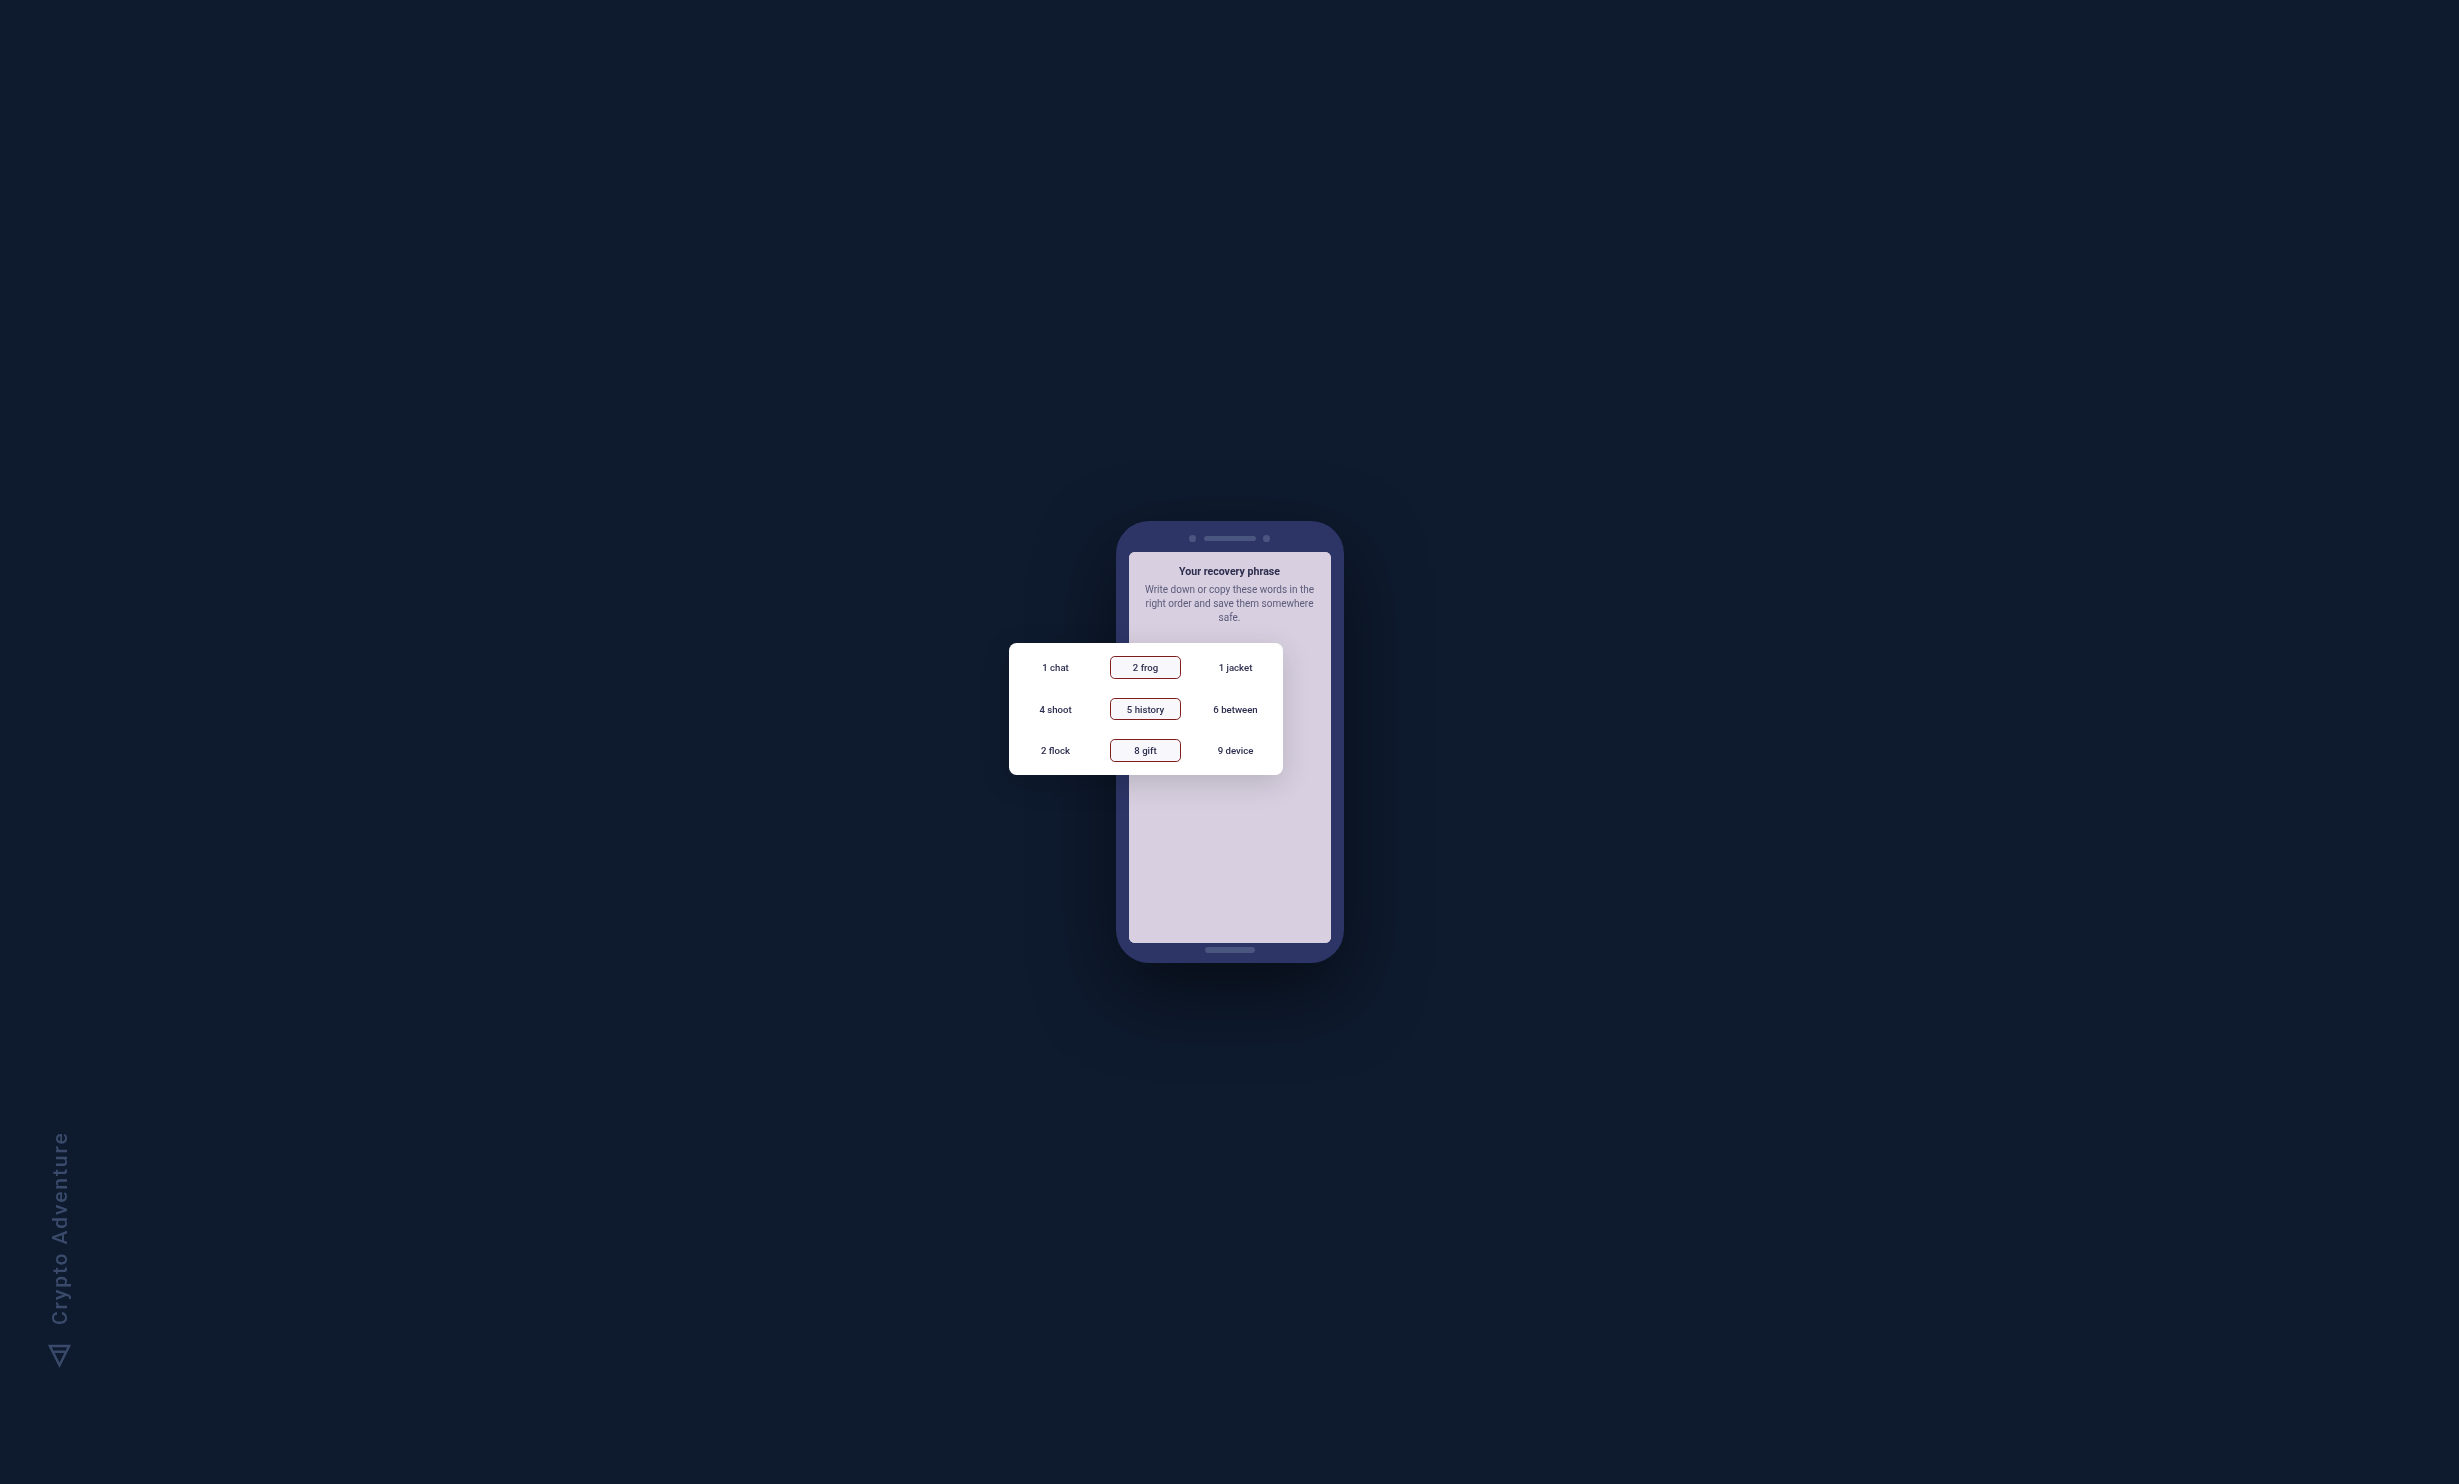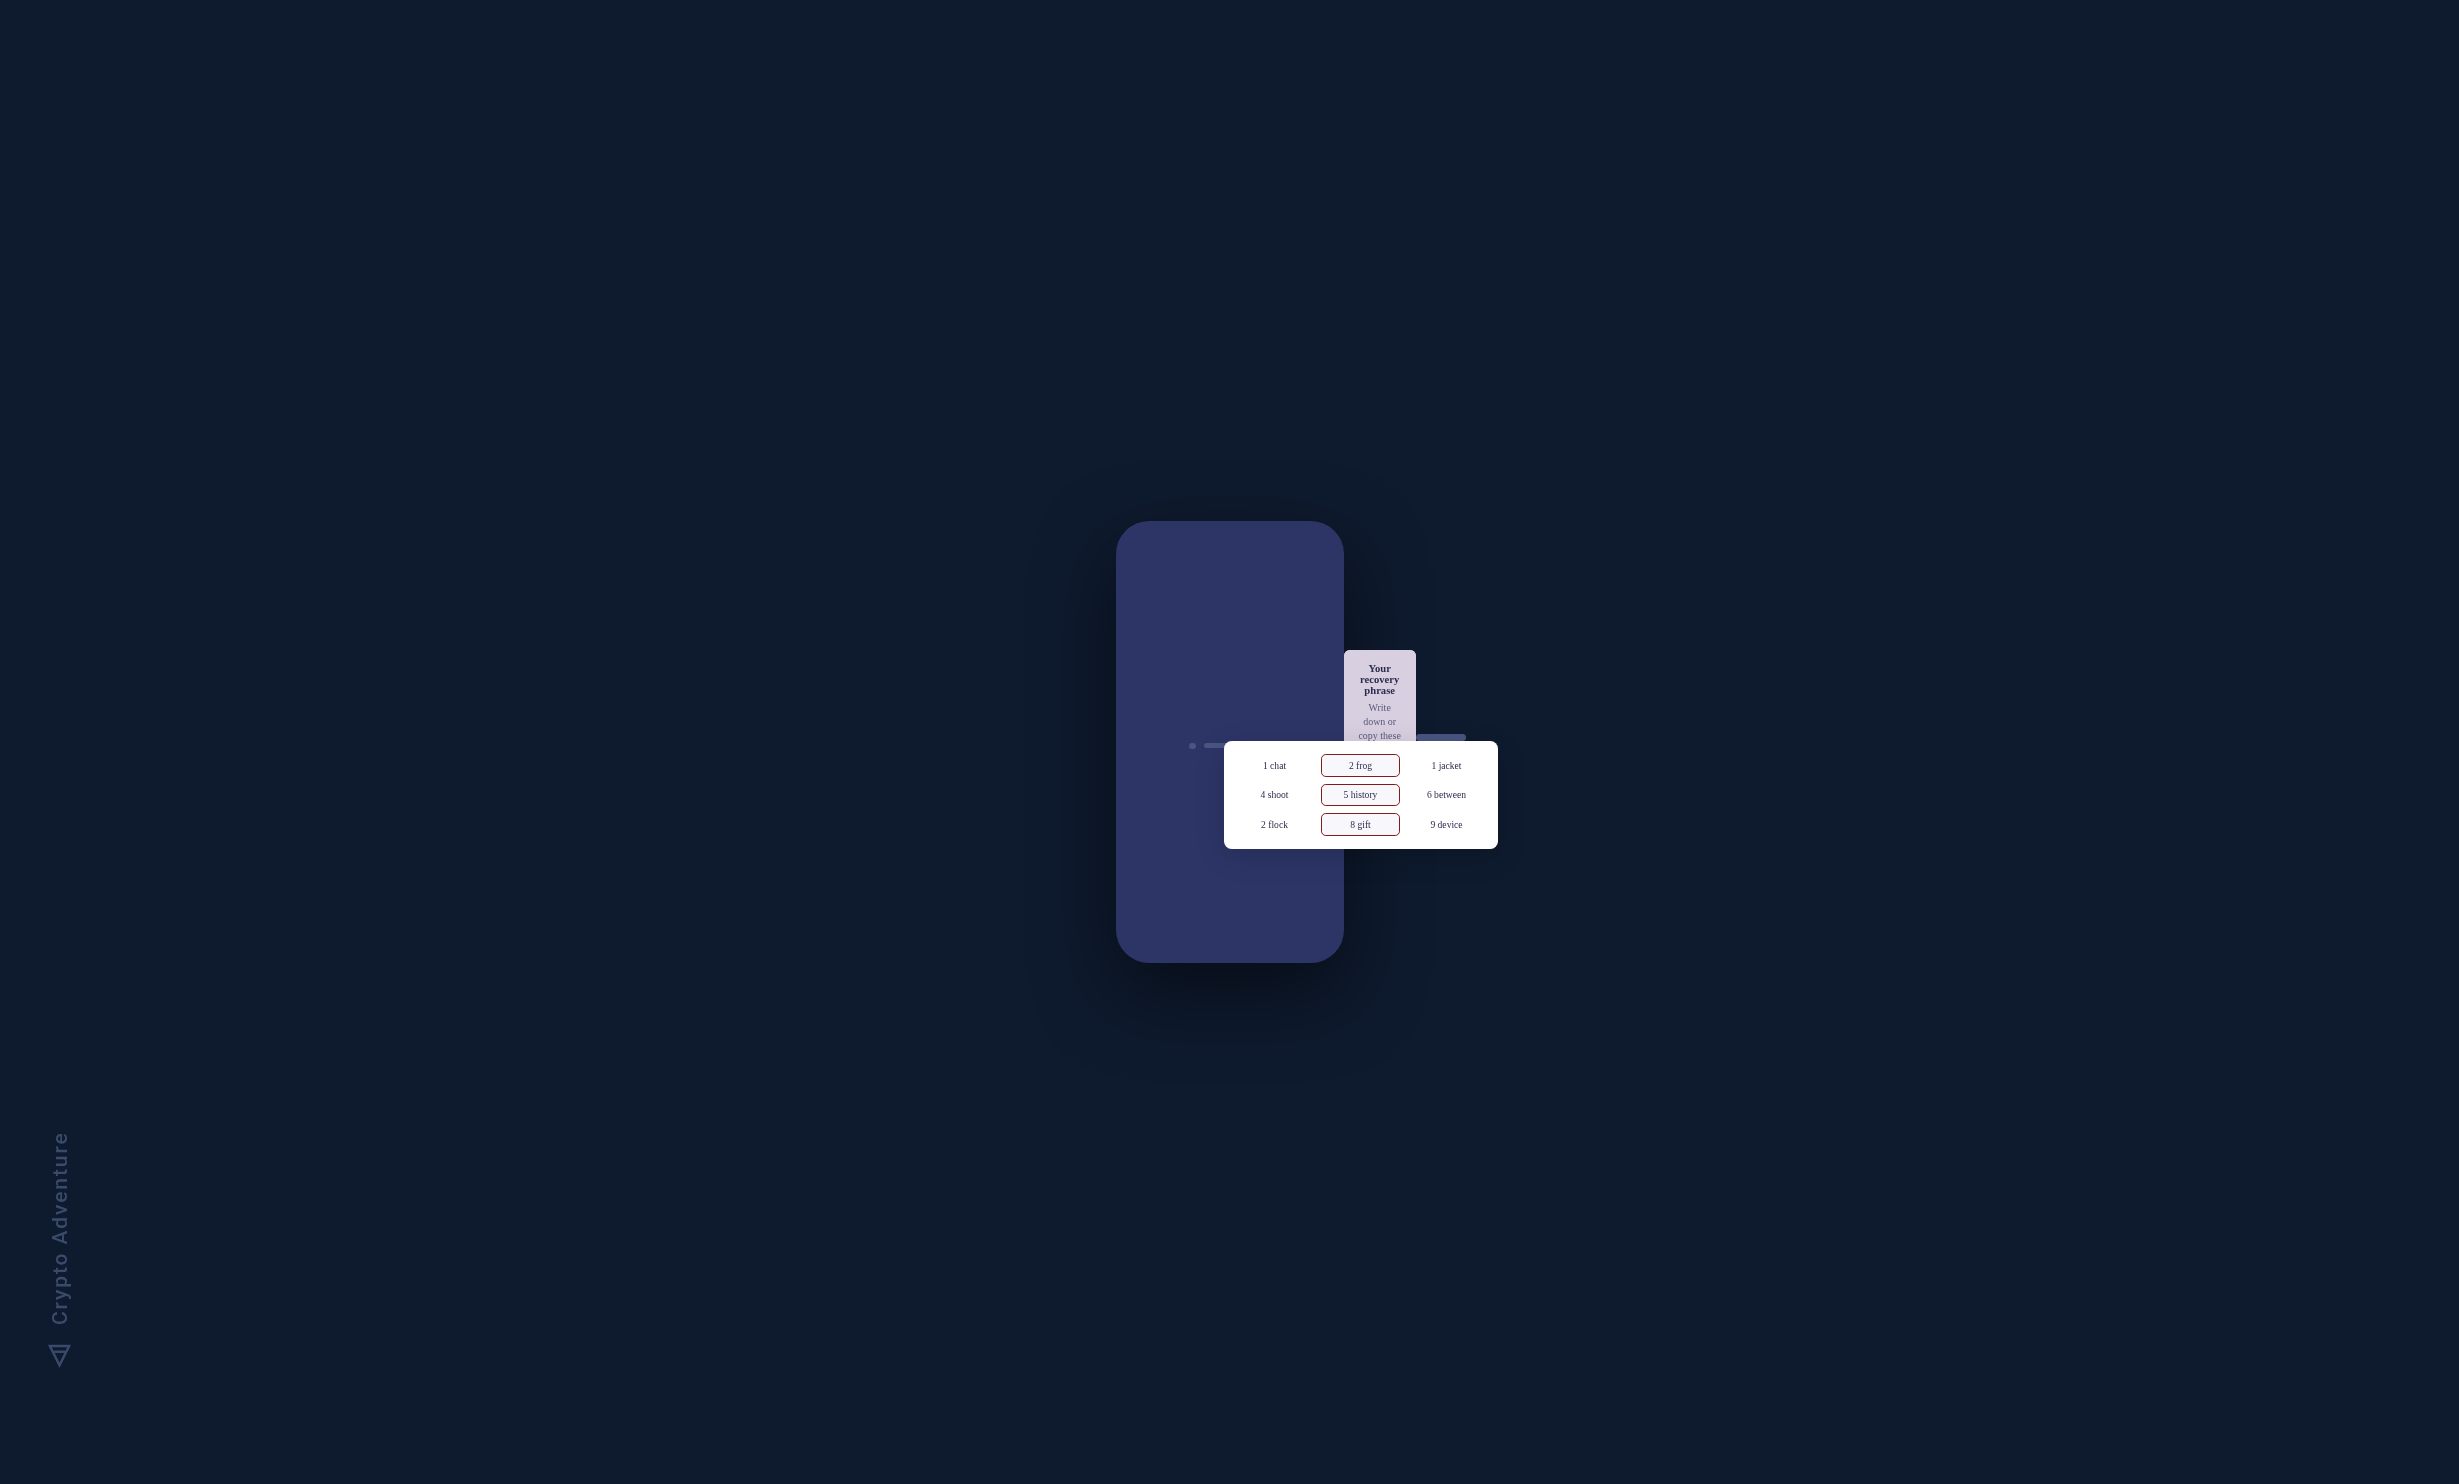--- a/index.html
+++ b/index.html
@@ -40,23 +40,22 @@
 
     
     .phone {
       width: 228px;
       height: 442px;
       background-color: #2c3566;
       border-radius: 33px;
       position: relative;
       box-shadow: 0 29px 77px rgba(0,0,0,0.5);
       display: flex;
-      flex-direction: row;
-      align-items: center;
-      font-family: Liberation Serif, serif;
+      flex-direction: column;
+      align-items: center;
     }
 
     
     .phone-top-bar {
       width: 100%;
       height: 27px;
       display: flex;
       align-items: center;
       justify-content: center;
       gap: 7.7px;
@@ -127,21 +126,21 @@
       background: #ffffff;
       border-radius: 7.7px;
       box-shadow: 0 7.7px 29px rgba(0,0,0,0.15);
       padding: 13.4px 11.5px;
       z-index: 10;
     }
 
     .phrase-grid {
       display: grid;
       grid-template-columns: repeat(3, 1fr);
-      gap: 7px;
+      gap: 19px;
     }
 
     .phrase-item {
       display: flex;
       align-items: center;
       justify-content: center;
       font-size: 9.6px;
       color: #2c2c4e;
       font-weight: 500;
     }

